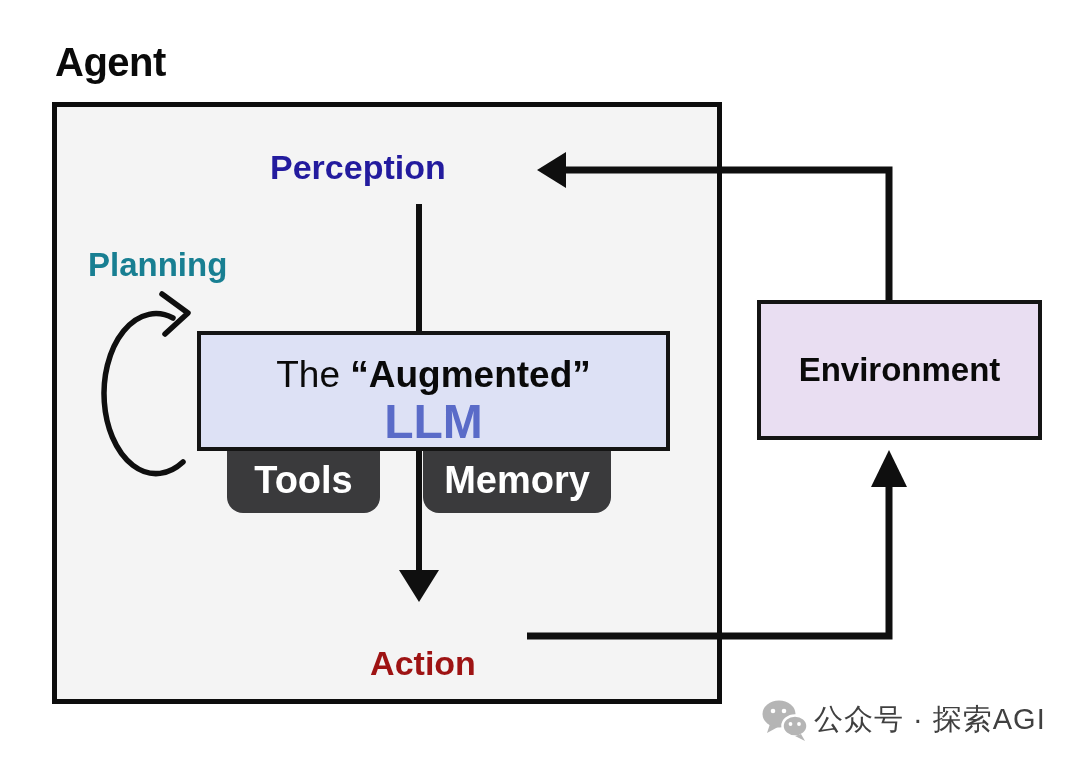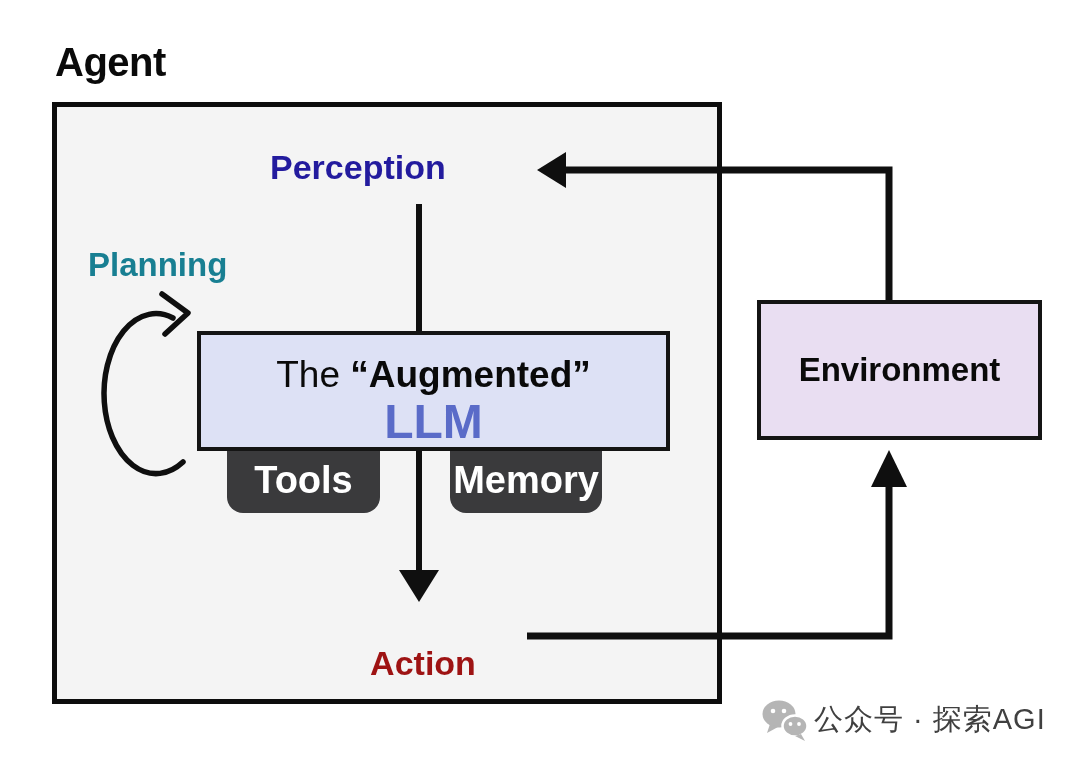--- a/index.html
+++ b/index.html
@@ -100,21 +100,21 @@
     border-radius: 0 0 16px 16px;
     color: #ffffff;
     font-size: 38px;
     font-weight: 700;
     display: flex;
     align-items: center;
     justify-content: center;
     z-index: 3;
   }
   .tab-tools  { left: 227px; width: 153px; }
-  .tab-memory { left: 450px; width: 152px; }
+  .tab-memory { left: 423px; width: 188px; }
 
   .environment-box {
     position: absolute;
     left: 757px; top: 300px;
     width: 285px; height: 140px;
     background: #e9def2;
     border: 4px solid #141414;
     display: flex;
     align-items: center;
     justify-content: center;

